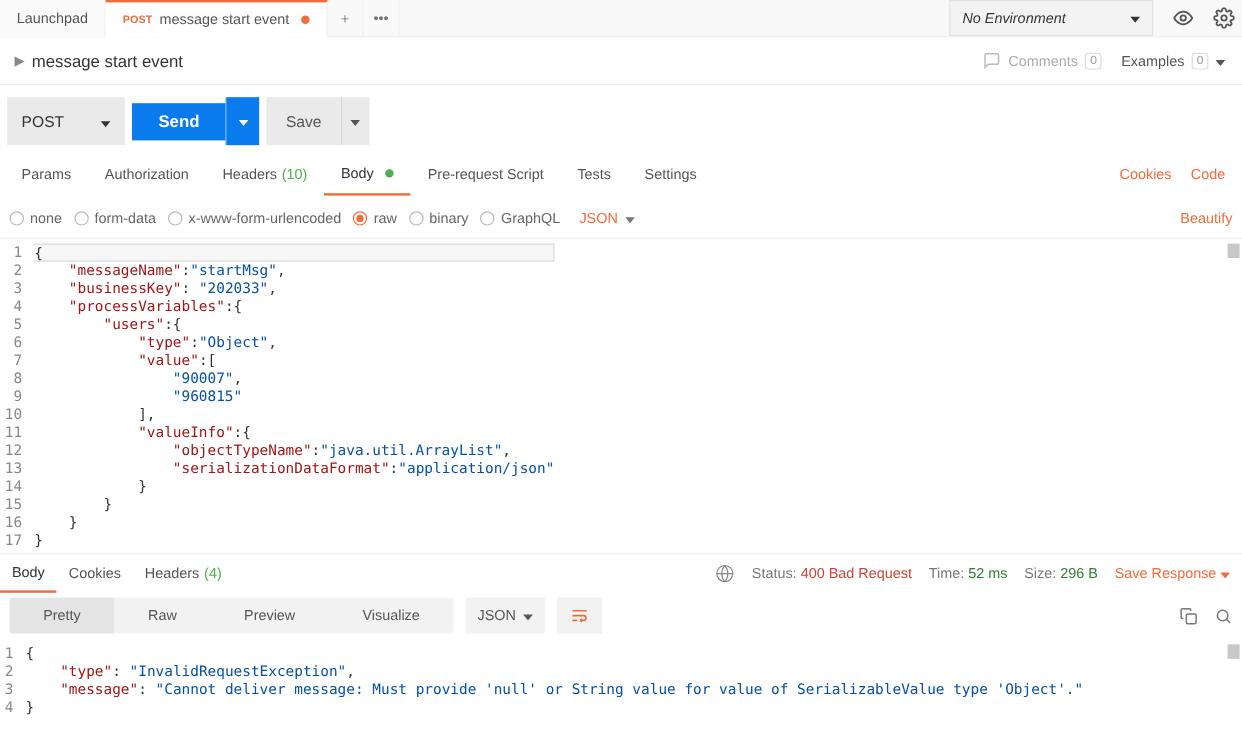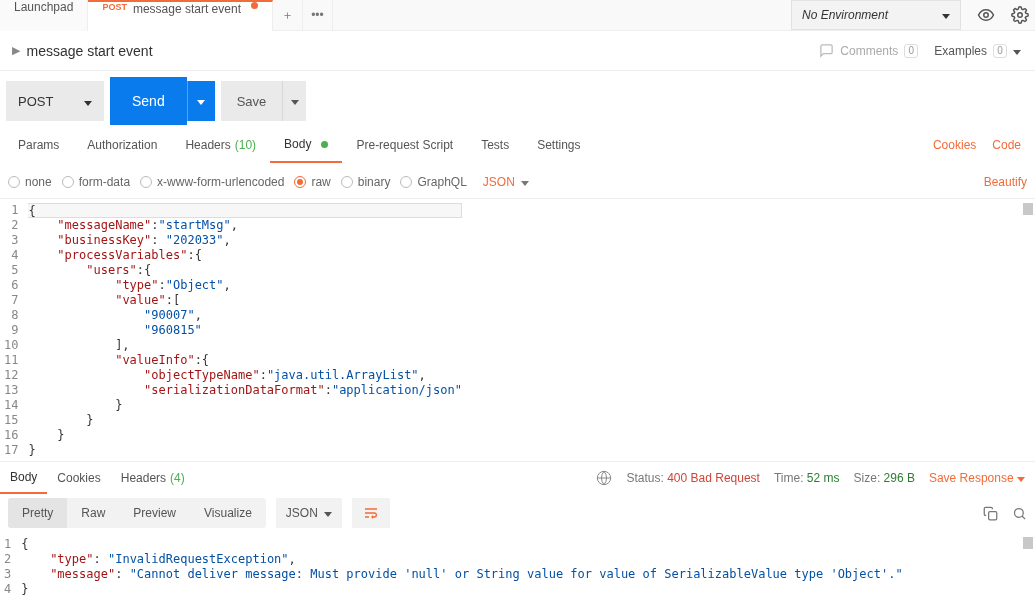--- a/index.html
+++ b/index.html
@@ -1,21 +1,21 @@
 <!DOCTYPE html>
 <html><head>
 <meta charset="utf-8">
 <style>
   * { box-sizing: border-box; margin: 0; padding: 0; }
   body { font-family: -apple-system, BlinkMacSystemFont, "Segoe UI", Helvetica, Arial, sans-serif; font-size: 12px; color: #555; background: #fff; width: 1035px; height: 610px; overflow: hidden; position: relative;}
   
   
   .top-row { display: flex; align-items: center; height: 31px; background: #f9f9f9; border-bottom: 1px solid #eee;}
   .tabs-wrap { display: flex; align-items: center; flex: 1; }
-  .tab { display: flex; align-items: flex-start; height: 31px; padding: 0 14px; border-right: 1px solid #eee; cursor: pointer; background: #fafafa; position: relative;}
+  .tab { display: flex; align-items: center; height: 31px; padding: 0 14px; border-right: 1px solid #eee; cursor: pointer; background: #fafafa; position: relative;}
   .tab.active { background: #fff; border-top: 2px solid #f26b3a; }
   .tab .method { color: #f26b3a; font-weight: 700; font-size: 9px; margin-right: 6px;}
   .tab .dot { width: 7px; height: 7px; border-radius: 50%; background: #f26b3a; margin-left: 10px;}
   .tab-actions { display:flex; align-items:center; height:31px;}
   .tab-btn { width: 30px; height: 31px; display:flex; align-items:center; justify-content:center; color:#777; cursor:pointer; border-right:1px solid #eee;}
   .top-right { display:flex; align-items:center; gap:4px; margin-left:auto;font-style:italic;}
   .env-select { margin-right:6px; width: 170px; height: 30px; background:#f3f3f3; border:1px solid #e2e2e2; display:flex; align-items:center; padding: 0 10px; color:#333; justify-content: space-between;}
   .icon-btn { width:30px; height:30px; display:flex; align-items:center; justify-content:center; color:#555; cursor:pointer;}
   
   
@@ -24,21 +24,21 @@
   .req-title { font-size: 14px; color:#333;}
   .title-right { margin-left:auto; display:flex; align-items:center; gap:16px; padding-right:8px;justify-content:space-between;}
   .comments-box { display:flex; align-items:center; color:#aaa; gap:6px;}
   .count-bubble { display:inline-flex; align-items:center; justify-content:center; min-width:14px; height:14px; border:1px solid #ddd; border-radius:3px; font-size:10px; color:#999; padding:0 3px;}
   
   
   .url-row { display:flex; align-items:stretch; height: 40px; margin: 10px 6px 0 6px; gap: 6px;}
   .method-dd { width: 98px; background:#eaeaea; display:flex; align-items:center; padding: 0 12px; justify-content:space-between; color:#333; font-size:13px; cursor:pointer;}
   .url-field { flex:1; background:#eaeaea; display:flex; align-items:center; padding: 0 10px; color:#555; font-size:13px;}
   .send-btn { display:flex; align-items:center;}
-  .send-main { background:#097bed; color:#fff; font-weight:400; padding: 0 22px; display:flex; align-items:center; height:48px; font-size:14px; cursor:pointer;}
+  .send-main { background:#097bed; color:#fff; font-weight:700; padding: 0 22px; display:flex; align-items:center; height:31px; font-size:14px; cursor:pointer;}
   .send-caret { background:#097bed; color:#fff; width: 28px; display:flex; align-items:center; justify-content:center; border-left:1px solid rgba(255,255,255,.3); height:40px; cursor:pointer;}
   .save-btn { display:flex; align-items:center;}
   .save-main { background:#eaeaea; padding: 0 16px; height:40px; display:flex; align-items:center; font-size:13px; cursor:pointer;}
   .save-caret { background:#eaeaea; width:24px; height:40px; display:flex; align-items:center; justify-content:center; border-left:1px solid rgba(0,0,0,.08); cursor:pointer;}
   
   
   .req-tabs { display:flex; align-items:center; height:40px; padding: 0 4px; border-bottom: 0px solid #eee; margin-top:4px;}
   .req-tab { padding: 10px 14px; color:#555; cursor:pointer; display:flex; align-items:center; gap:4px;}
   .req-tab .count { color: #4CAF50; }
   .req-tab.green-dot::after{content:""; width:7px; height:7px; border-radius:50%; background:#4CAF50; display:inline-block; margin-left:6px;}
@@ -72,21 +72,21 @@
   .resp-tab { padding: 8px 10px; color:#555; cursor:pointer; display:flex; align-items:center; gap:4px;}
   .resp-tab.active { color:#333; border-bottom:2px solid #f26b3a;}
   .resp-right { margin-left:auto; display:flex; align-items:center; gap:14px; padding-right:10px;}
   .resp-label { color:#777;}
   .status-val { color:#d04437;}
   .time-val, .size-val { color:#2e7d32;}
   
   
   .resp-ctrl { display:flex; align-items:center; height:40px; padding: 4px 8px; gap:0;}
   .seg { background:#f2f2f2; border-radius:3px; display:flex; overflow:hidden; height:30px;}
-  .seg .sbtn { padding: 0 14px; display:flex; align-items:center; cursor:pointer; color:#555;}
+  .seg .sbtn { padding: 0 28px; display:flex; align-items:center; cursor:pointer; color:#555;}
   .seg .sbtn.active { background:#e4e4e4;}
   .dd-pill { margin-left:10px; background:#f2f2f2; padding: 0 10px; display:flex; align-items:center; gap:6px; height:30px; cursor:pointer;}
   .wrap-pill { margin-left:10px; background:#f2f2f2; width:38px; height:30px; display:flex; align-items:center; justify-content:center; cursor:pointer;}
   .wrap-pill svg path{stroke:#f26b3a;}
   .resp-ctrl-right { margin-left:auto; display:flex; align-items:center; gap:14px;}
   
   .caret-down { display:inline-block; }
   .caret-down::after { content:""; display:inline-block; border-left:4px solid transparent; border-right:4px solid transparent; border-top:5px solid currentColor;}
   
   svg { display:block;}

